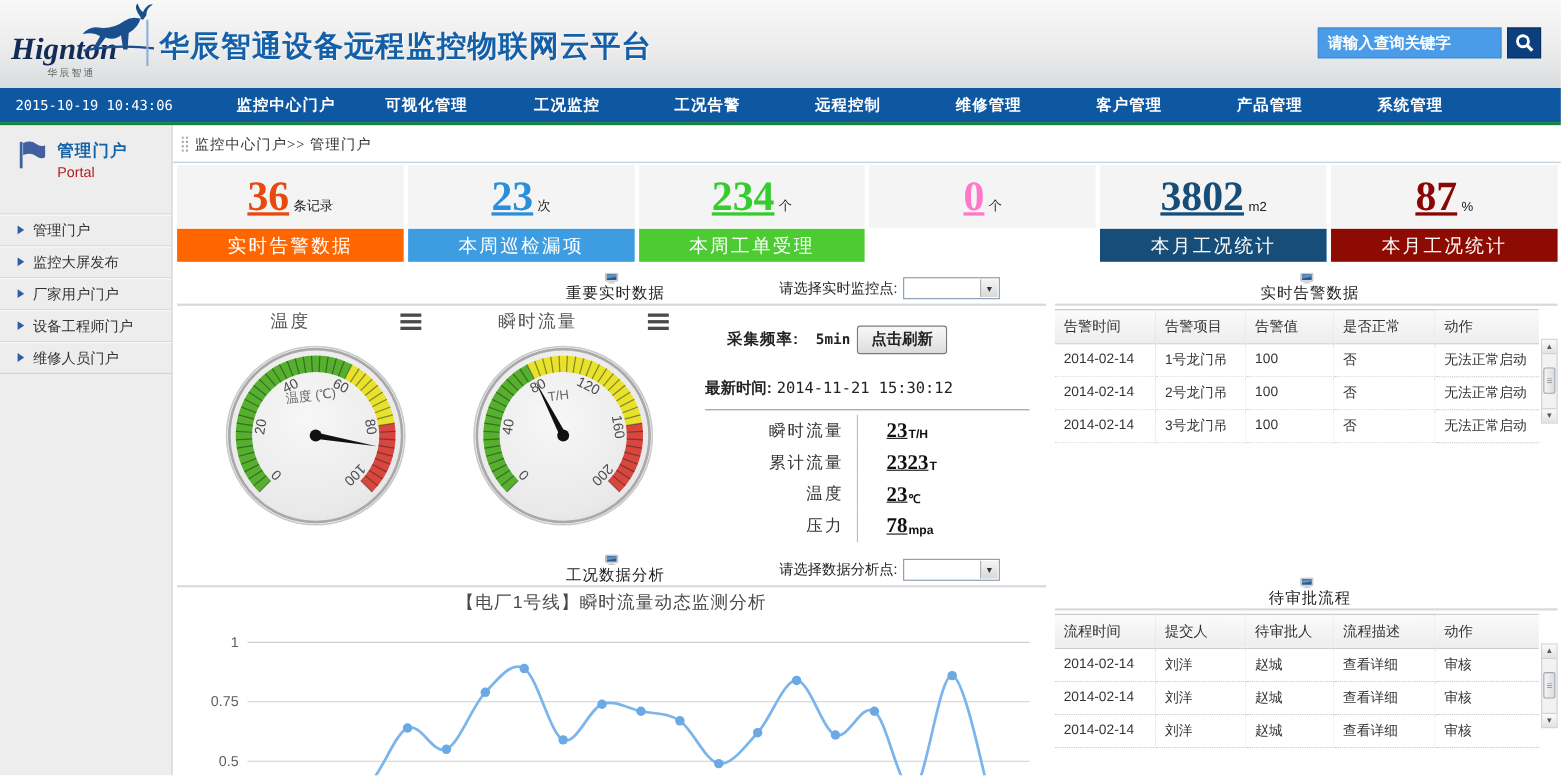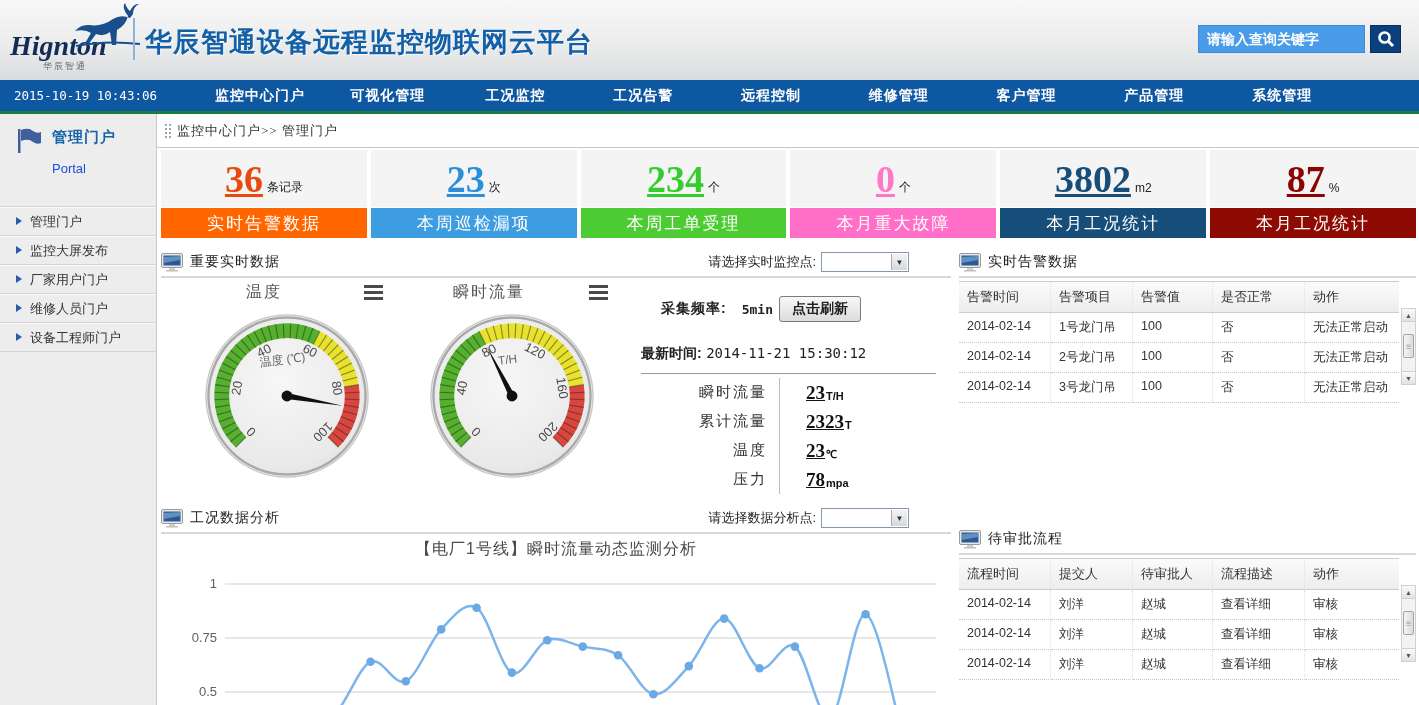--- a/index.html
+++ b/index.html
@@ -34,21 +34,21 @@
 
   
   .layout { display:flex; height:594px; border-top:3px solid #15803d; }
   .sidebar { width:157px; background:#ededed; border-right:1px solid #c9c9c9; }
   .main { flex:1; background:#fff; overflow:hidden; }
 
   
   .portal-head { padding:14px 0 0 16px; display:flex; }
   .portal-text { margin-left:10px; }
   .portal-title { color:#1563a8; font-size:15px; font-weight:bold; letter-spacing:1px; }
-  .portal-sub { color:#1d4ed8; font-size:13px; margin-top:14px; }
+  .portal-sub { color:#b91c1c; font-size:13px; margin-top:2px; }
   .side-menu { list-style:none; margin-top:30px; border-top:1px solid #d4d4d4; }
   .side-item { height:29px; line-height:28px; border-bottom:1px solid #d4d4d4; border-top:1px solid #fafafa;
     font-size:13px; color:#333; padding-left:30px; position:relative; cursor:pointer; }
   .side-item::before { content:""; position:absolute; left:16px; top:9px; width:0; height:0;
     border-left:6px solid #2a5caa; border-top:4px solid transparent; border-bottom:4px solid transparent; }
 
   
   .breadcrumb { height:34px; display:flex; align-items:center; padding-left:8px;
     border-bottom:1px solid #b9cbdb; }
   .crumb-text { font-size:13px; color:#333; margin-left:6px; letter-spacing:1px;font-family:Liberation Serif, serif; }
@@ -60,21 +60,21 @@
   .stat-num { font-family:"Liberation Serif", serif; font-size:38px; font-weight:bold;
     text-decoration:underline; line-height:38px; }
   .stat-unit { font-size:12px; color:#222; margin-left:4px; transform:translateY(9px); }
   .stat-banner { height:30px; margin-top:1px; display:flex; align-items:center; justify-content:center;
     color:#fff; font-size:17px; letter-spacing:2px; }
 
   
   .sections-row { display:flex; margin:10px 3px 0 4px; gap:8px; }
   .left-col { width:790px; position:relative; }
   .right-col { flex:1; position:relative; }
-  .section-head { height:30px; border-bottom:2px solid #d9d9d9; display:flex; align-items:center; position:relative; }
+  .section-head { height:30px; border-bottom:2px solid #d9d9d9; display:flex; align-items:center; position:relative;flex-direction:column; }
   .section-label { font-size:14px; color:#222; margin-left:7px; letter-spacing:1px; }
   .select-group { position:absolute; right:42px; top:4px; display:flex; align-items:center;margin-left:46px; }
   .select-label { font-size:13px; color:#222; margin-right:5px; }
   .selbox { width:88px; height:20px; background:#fff; border:1px solid #8498ae; position:relative; cursor:pointer; }
   .selbtn { position:absolute; right:1px; top:1px; bottom:1px; width:16px;
     background:linear-gradient(180deg,#f4f4f4,#d8d8d8); border-left:1px solid #aaa;
     display:flex; align-items:center; justify-content:center; font-size:8px; color:#333; }
 
   
   .gauge-row { height:226px; position:relative; }
@@ -178,22 +178,22 @@
       </svg>
       <div class="portal-text">
         <div class="portal-title">管理门户</div>
         <div class="portal-sub">Portal</div>
       </div>
     </div>
     <ul class="side-menu" id="side-menu">
         <li class="side-item">管理门户</li>
         <li class="side-item">监控大屏发布</li>
         <li class="side-item">厂家用户门户</li>
+        <li class="side-item">设备工程师门户</li>
         <li class="side-item">维修人员门户</li>
-        <li class="side-item">设备工程师门户</li>
       </ul>
   </div>
 
   <div class="main">
     <div class="breadcrumb">
       <svg width="6" height="14" viewBox="0 0 6 14">
         <g fill="#9aa7b5">
             <rect x="0" y="0" width="2" height="2"></rect>
             <rect x="4" y="0" width="2" height="2"></rect>
         <rect x="0" y="4" width="2" height="2"></rect>
@@ -227,21 +227,20 @@
       <span class="stat-num" style="color:#36cc2e">234</span>
       <span class="stat-unit">个</span>
     </div>
     <div class="stat-banner" style="background:#4ccb33">本周工单受理</div>
   </div>
   <div class="stat-card">
     <div class="stat-top">
       <span class="stat-num" style="color:#ff77c8">0</span>
       <span class="stat-unit">个</span>
     </div>
-    <div class="stat-banner" style="background:#ff6ec7">本月重大故障</div>
   </div>
   <div class="stat-card">
     <div class="stat-top">
       <span class="stat-num" style="color:#164e79">3802</span>
       <span class="stat-unit">m2</span>
     </div>
     <div class="stat-banner" style="background:#164e79">本月工况统计</div>
   </div>
   <div class="stat-card">
     <div class="stat-top">

